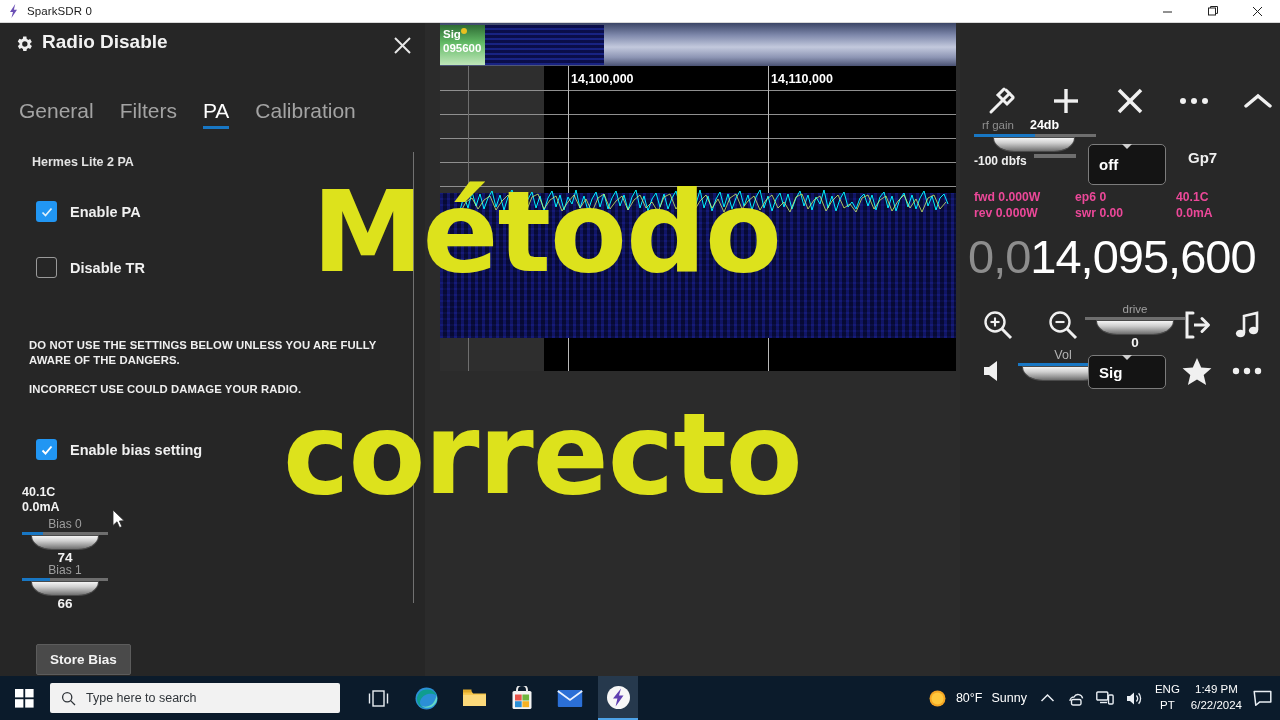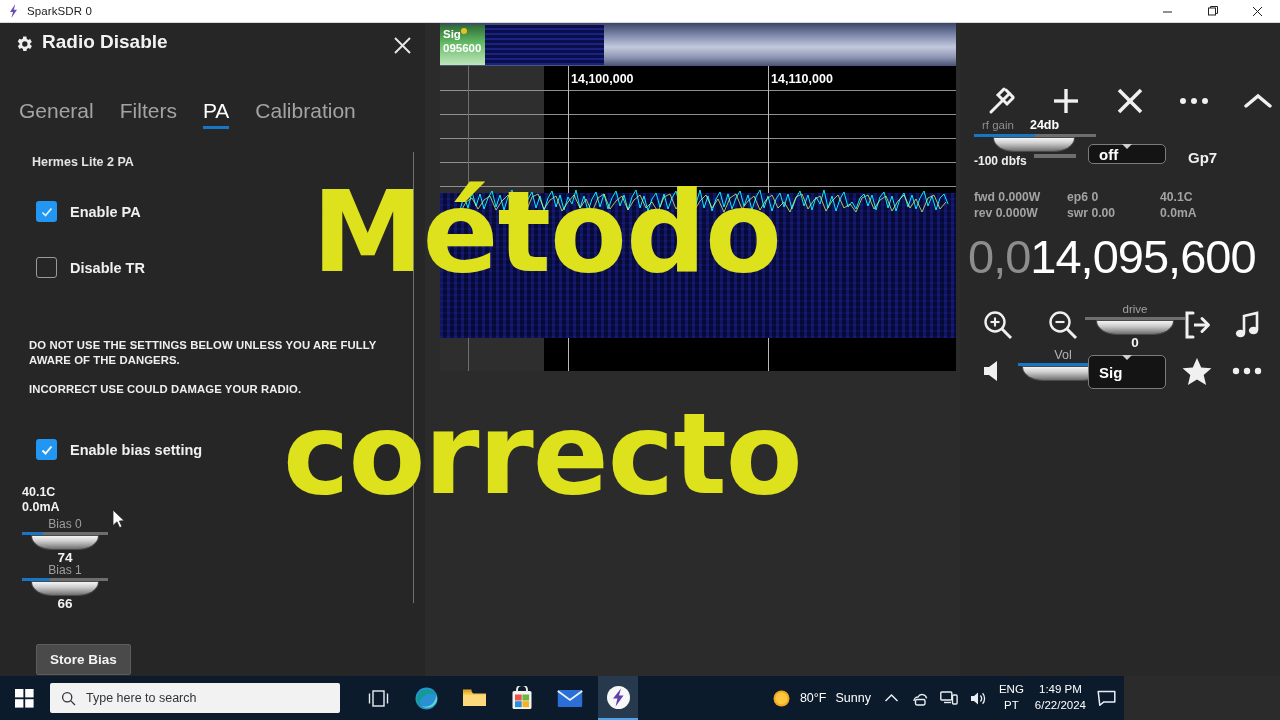--- a/index.html
+++ b/index.html
@@ -136,21 +136,21 @@
   .combo {
     position:absolute; border:1px solid #7c7c7c; border-radius:5px; background:#141414;
     display:flex; align-items:center; color:#ffffff; font-weight:bold;
   }
   .combo .caret {
     position:absolute; left:50%; transform:translateX(-50%); top:-1px;
     border-left:5px solid transparent; border-right:5px solid transparent; border-top:5px solid #cfcfcf;
   }
   .gp7 { position:absolute; left:228px; top:126px; font-size:15px; color:#f0f0f0; font-weight:600; }
 
-  .meters { position:absolute; left:14px; top:167px; display:flex; gap:0; font-size:12.2px; font-weight:bold; color:#a3a3a3; line-height:1.28; }
+  .meters { position:absolute; left:14px; top:167px; display:flex; gap:8px; font-size:12.2px; font-weight:bold; color:#ec4899; line-height:1.28; }
   .mcol { width:93px; }
 
   .freq { position:absolute; left:8px; top:206px; font-size:47px; letter-spacing:-1px; white-space:nowrap; }
   .freq .dim { color:#8d8d8d; }
   .freq .bright { color:#ffffff; }
 
   .drive-block { position:absolute; left:125px; top:280px; width:100px; }
   .drv-name { font-size:11.5px; color:#a0a0a0; text-align:center; line-height:13px; }
   .vol-name { font-size:12.5px; color:#b4b4b4; text-align:center; line-height:14px; }
 
@@ -158,21 +158,21 @@
   .overlay { position:absolute; left:0; top:0; width:1280px; height:676px; pointer-events:none; }
   .ov-line {
     position:absolute; color:#dde21c; font-weight:bold; font-size:112px;
     line-height:1; letter-spacing:-1px; white-space:nowrap;
     font-family:"DejaVu Sans", sans-serif;
   }
   .ov1 { left:312px; top:176px; }
   .ov2 { left:283px; top:398px; }
 
   
-  .taskbar { position:absolute; left:0; bottom:0; width:1124px; height:44px; background:#0b1b2b; display:flex; align-items:center; }
+  .taskbar { position:absolute; left:0; bottom:0; width:1280px; height:44px; background:#0b1b2b; display:flex; align-items:center; }
   .tb-start { width:48px; height:44px; display:flex; align-items:center; justify-content:center; }
   .tb-search {
     width:290px; height:30px; background:#f2f2f2; border-radius:2px;
     display:flex; align-items:center; gap:10px; padding-left:11px; margin-left:2px;
   }
   .tb-search span { font-size:12.5px; color:#30353a; }
   .tb-appicons { display:flex; align-items:center; gap:8px; margin-left:18px; }
   .tb-app { width:40px; height:44px; display:flex; align-items:center; justify-content:center; }
   .tb-app.active { background:#26394d; border-bottom:2px solid #4ea3e8; }
   .tray { margin-left:auto; display:flex; align-items:center; gap:11px; padding-right:8px; color:#e9eef3; }
@@ -371,21 +371,21 @@
         <div class="rf-track">
             <div class="rf-fill"></div>
           </div>
         <div class="rf-thumb"></div>
         <div class="dbfs-row">
           <span class="dbfs-lab">-100 dbfs</span>
           <span class="dbfs-track"></span>
         </div>
       </div>
 
-      <div class="combo" style="left:128px; top:121px; width:78px; height:20px; padding-left:10px; font-size:15px">
+      <div class="combo" style="left:128px; top:121px; width:78px; height:41px; padding-left:10px; font-size:15px">
         <span class="caret"></span>
         <span>off</span>
       </div>
 
       <div class="gp7">Gp7</div>
 
       <div class="meters">
         <div class="mcol">
           <div>fwd 0.000W</div>
           <div>rev 0.000W</div>

